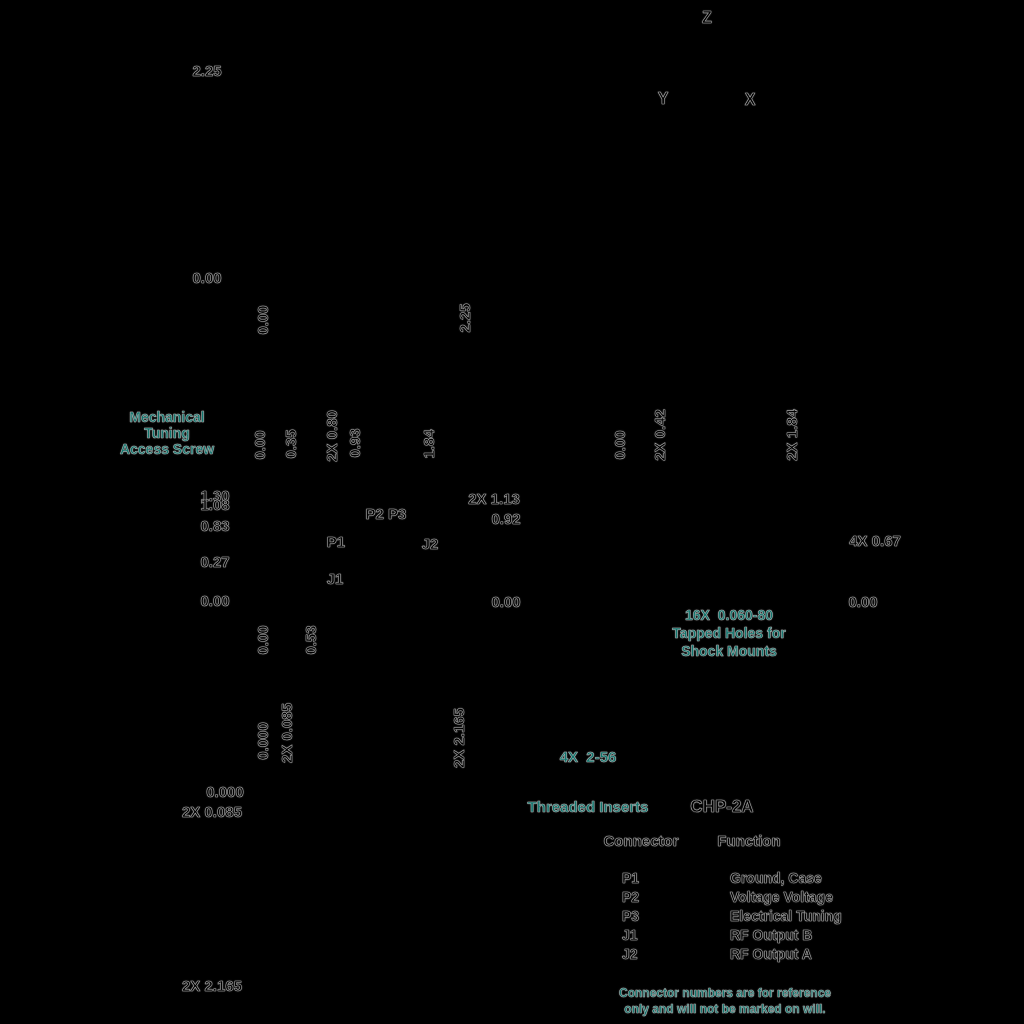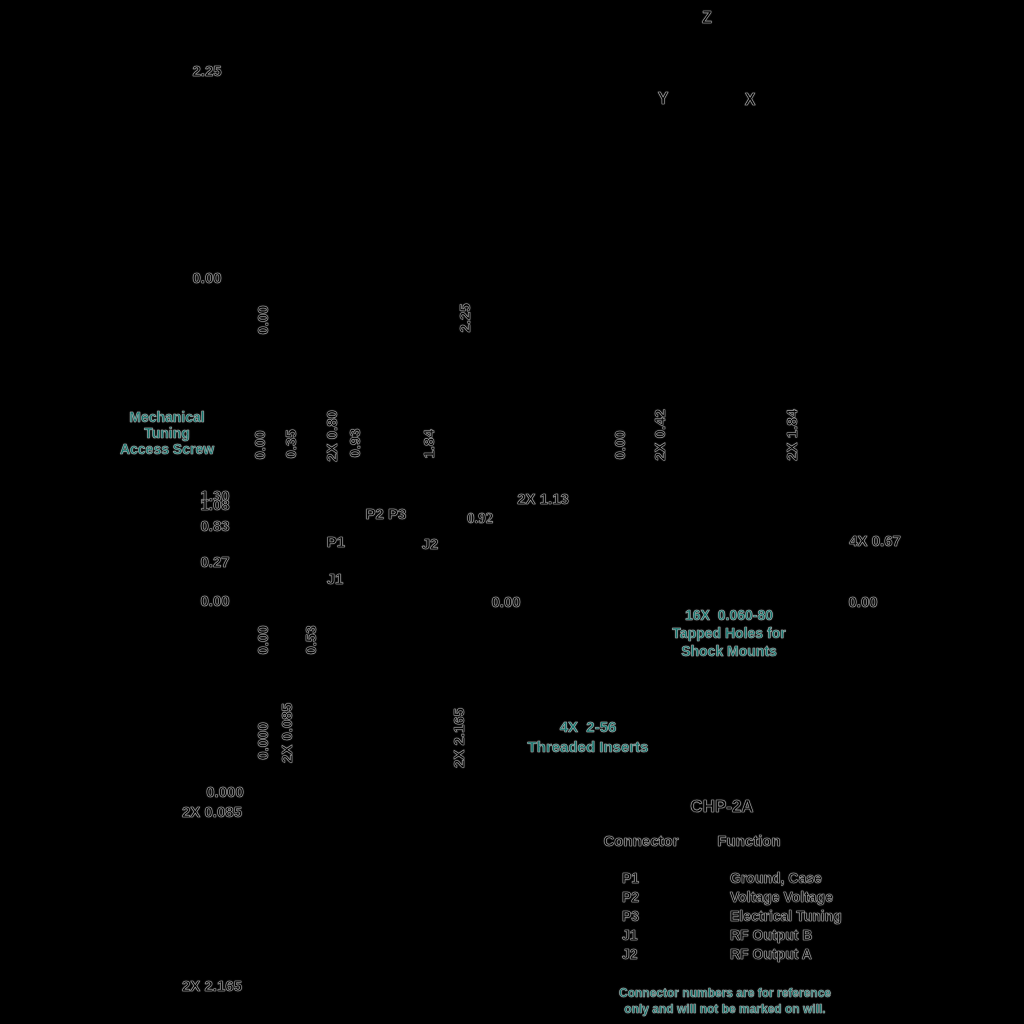--- a/index.html
+++ b/index.html
@@ -33,21 +33,21 @@
   .note .nline {
     color: #0f766e; font-weight: bold; white-space: pre;
     -webkit-text-stroke: 0.55px rgba(175,175,175,0.85);
     text-shadow: 0 0 1px rgba(200,200,200,0.85), 0 0 2px rgba(130,130,130,0.6);
   }
   #note-mech    { left: 167px; top: 409px; font-size: 14px; }
   #note-mech    .nline { line-height: 16px; }
   #note-tapped  { left: 729px; top: 606px; font-size: 14px; }
   #note-tapped  .nline { line-height: 18px; }
   #note-threads { left: 588px; top: 717px; font-size: 15px; }
-  #note-threads .nline { line-height: 20px; }
+  #note-threads .nline { line-height: 20px; margin-top: 30px; }
   #note-foot    { left: 725px; top: 985px; font-size: 12px; }
   #note-foot    .nline { line-height: 16px; }
   #table-title    { left: 722px; top: 806px; font-size: 17px; }
   .thead          { font-size: 15px; }
   #hdr-connector  { left: 641px; top: 840px; }
   #hdr-function   { left: 749px; top: 840px; }
   #conn-table { position: absolute; left: 622px; top: 868px; }
   .trow { height: 19px; display: flex; align-items: center; }
   .tcell {
     color: #000000; font-weight: bold; font-size: 14px; white-space: pre;
@@ -123,22 +123,22 @@
       <div class="lbl dim" style="left: 290px; top: 444px; transform: translate(-50%, -50%) rotate(-90deg);">0.35</div>
       <div class="lbl dim" style="left: 331px; top: 436px; transform: translate(-50%, -50%) rotate(-90deg);">2X 0.80</div>
       <div class="lbl dim" style="left: 354px; top: 443px; transform: translate(-50%, -50%) rotate(-90deg);">0.93</div>
       <div class="lbl dim" style="left: 428px; top: 444px; transform: translate(-50%, -50%) rotate(-90deg);">1.84</div>
       <div class="lbl dim" style="left: 619px; top: 445px; transform: translate(-50%, -50%) rotate(-90deg);">0.00</div>
       <div class="lbl dim" style="left: 659px; top: 435px; transform: translate(-50%, -50%) rotate(-90deg);">2X 0.42</div>
       <div class="lbl dim" style="left: 791px; top: 435px; transform: translate(-50%, -50%) rotate(-90deg);">2X 1.84</div>
       <div class="lbl dim" style="left: 215px; top: 495px; transform: translate(-50%, -50%);">1.30</div>
       <div class="lbl dim" style="left: 215px; top: 504px; transform: translate(-50%, -50%);">1.08</div>
       <div class="lbl dim" style="left: 215px; top: 525px; transform: translate(-50%, -50%);">0.83</div>
-      <div class="lbl dim" style="left: 543px; top: 498px; transform: translate(-50%, -50%);">2X 1.13</div>
-      <div class="lbl dim" style="left: 480px; top: 518px; transform: translate(-50%, -50%); font-family: Liberation Serif, serif;">0.92</div>
+      <div class="lbl dim" style="left: 494px; top: 498px; transform: translate(-50%, -50%);">2X 1.13</div>
+      <div class="lbl dim" style="left: 506px; top: 518px; transform: translate(-50%, -50%);">0.92</div>
       <div class="lbl dim" style="left: 875px; top: 540px; transform: translate(-50%, -50%);">4X 0.67</div>
       <div class="lbl dim" style="left: 215px; top: 561px; transform: translate(-50%, -50%);">0.27</div>
       <div class="lbl dim" style="left: 215px; top: 600px; transform: translate(-50%, -50%);">0.00</div>
       <div class="lbl dim" style="left: 506px; top: 601px; transform: translate(-50%, -50%);">0.00</div>
       <div class="lbl dim" style="left: 863px; top: 601px; transform: translate(-50%, -50%);">0.00</div>
       <div class="lbl dim" style="left: 262px; top: 640px; transform: translate(-50%, -50%) rotate(-90deg);">0.00</div>
       <div class="lbl dim" style="left: 310px; top: 640px; transform: translate(-50%, -50%) rotate(-90deg);">0.53</div>
       <div class="lbl dim" style="left: 262px; top: 741px; transform: translate(-50%, -50%) rotate(-90deg);">0.000</div>
       <div class="lbl dim" style="left: 286px; top: 733px; transform: translate(-50%, -50%) rotate(-90deg);">2X 0.085</div>
       <div class="lbl dim" style="left: 458px; top: 738px; transform: translate(-50%, -50%) rotate(-90deg);">2X 2.165</div>

